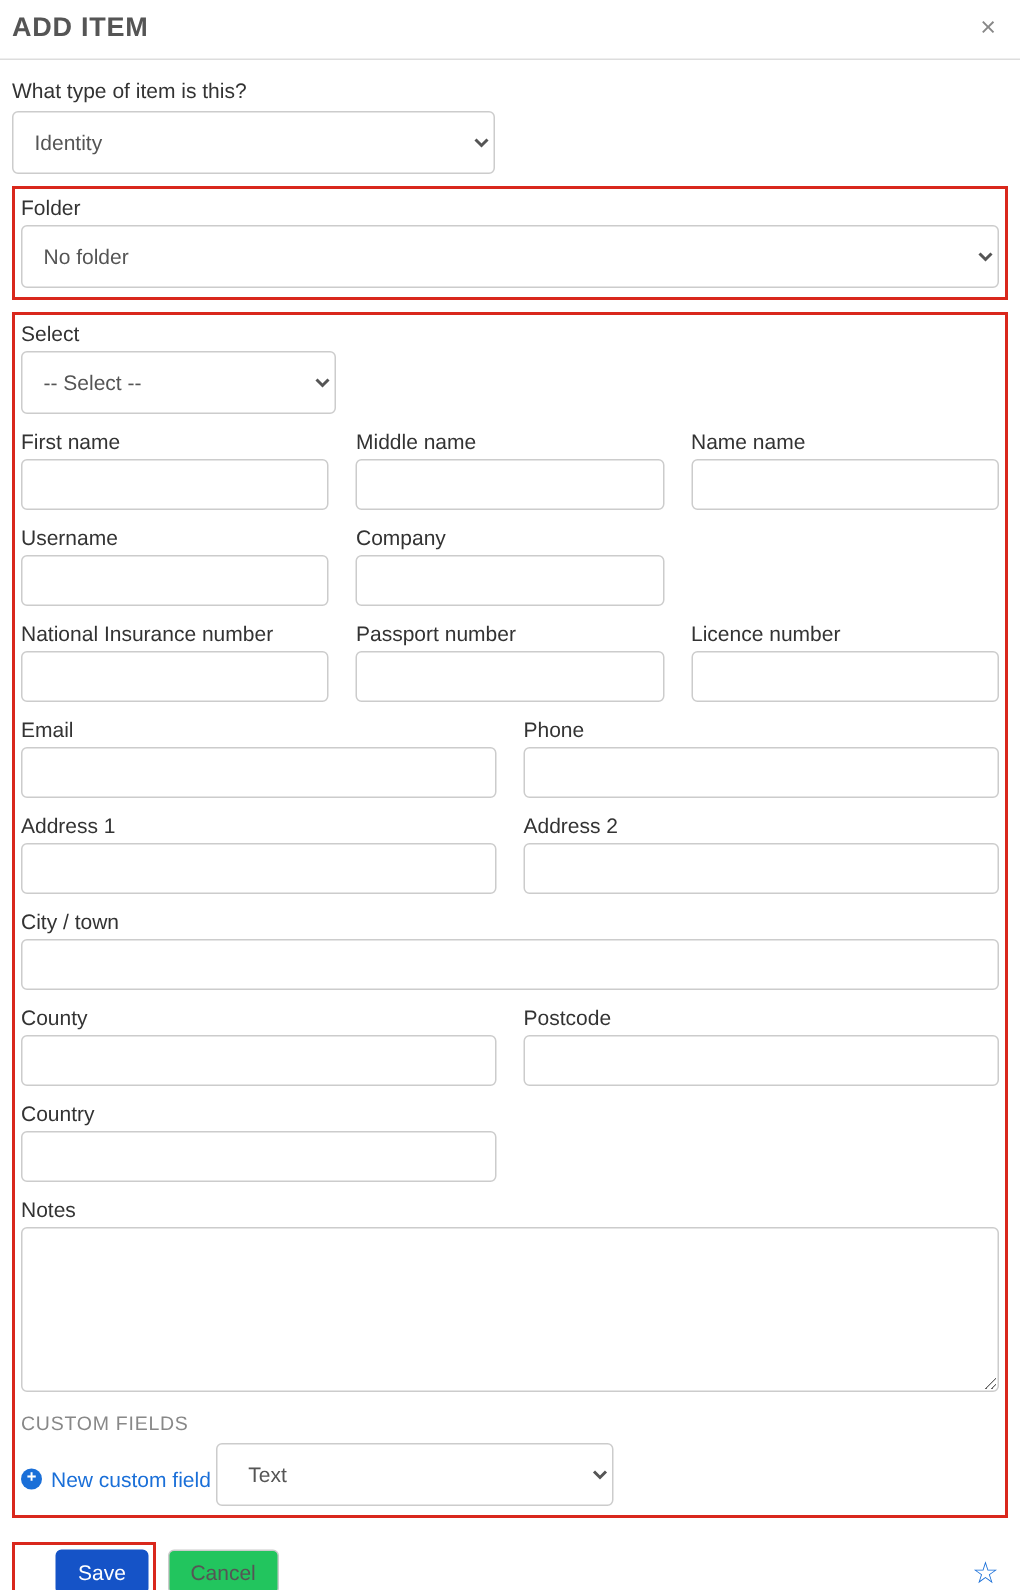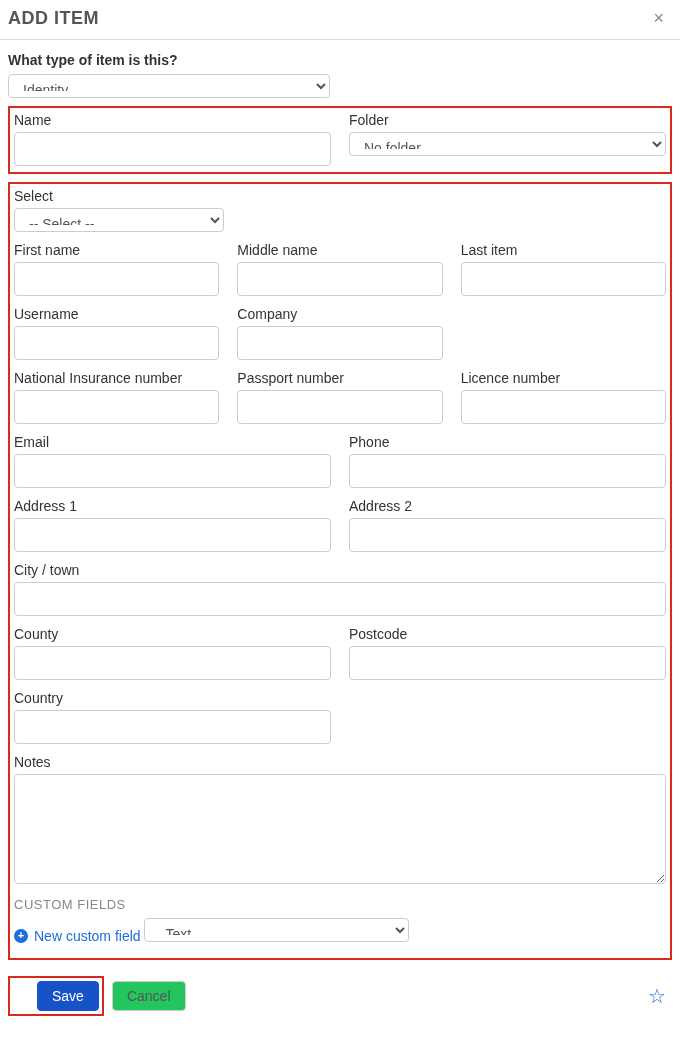--- a/index.html
+++ b/index.html
@@ -29,21 +29,21 @@
     color: #888;
     font-size: 18px;
     cursor: pointer;
     padding: 0 6px;
   }
   .modal-body {
     padding: 12px 8px 8px 8px;
   }
   .section-label {
     font-size: 14px;
-    font-weight: 700;
+    font-weight: 400;
     color: #333;
     margin-bottom: 6px;
   }
   .field-label {
     font-size: 14px;
     font-weight: 400;
     color: #333;
     margin-bottom: 4px;
     display: block;
   }
@@ -51,21 +51,21 @@
     width: 100%;
     padding: 6px 10px;
     font-size: 14px;
     border: 1px solid #ccc;
     border-radius: 4px;
     background: #fff;
     font-family: inherit;
     color: #333;
   }
   select {
-    height: 24px;
+    height: 42px;
     appearance: auto;
     color: #555;
   }
   input[type="text"] {
     height: 34px;
   }
   textarea {
     height: 110px;
     resize: both;
   }
@@ -162,24 +162,20 @@
 
   <div class="section-label">What type of item is this?</div>
   <select style="width:322px;">
     <option>Identity</option>
   </select>
 
   
   <div class="hlbox">
     <div class="row">
       <div class="col-half">
-        <span class="field-label">Name</span>
-        <input type="text" value="" style="">
-      </div>
-      <div class="col-half">
         <span class="field-label">Folder</span>
         <select>
           <option>No folder</option>
         </select>
       </div>
     </div>
   </div>
 
   
   <div class="hlbox">
@@ -194,21 +190,21 @@
     <div class="row field-block">
       <div class="col-third">
         <span class="field-label">First name</span>
         <input type="text" style="">
       </div>
       <div class="col-third">
         <span class="field-label">Middle name</span>
         <input type="text" style="">
       </div>
       <div class="col-third">
-        <span class="field-label">Last item</span>
+        <span class="field-label">Name name</span>
         <input type="text" style="">
       </div>
     </div>
 
     <div class="row field-block">
       <div class="col-third">
         <span class="field-label">Username</span>
         <input type="text" style="">
       </div>
       <div class="col-third">

